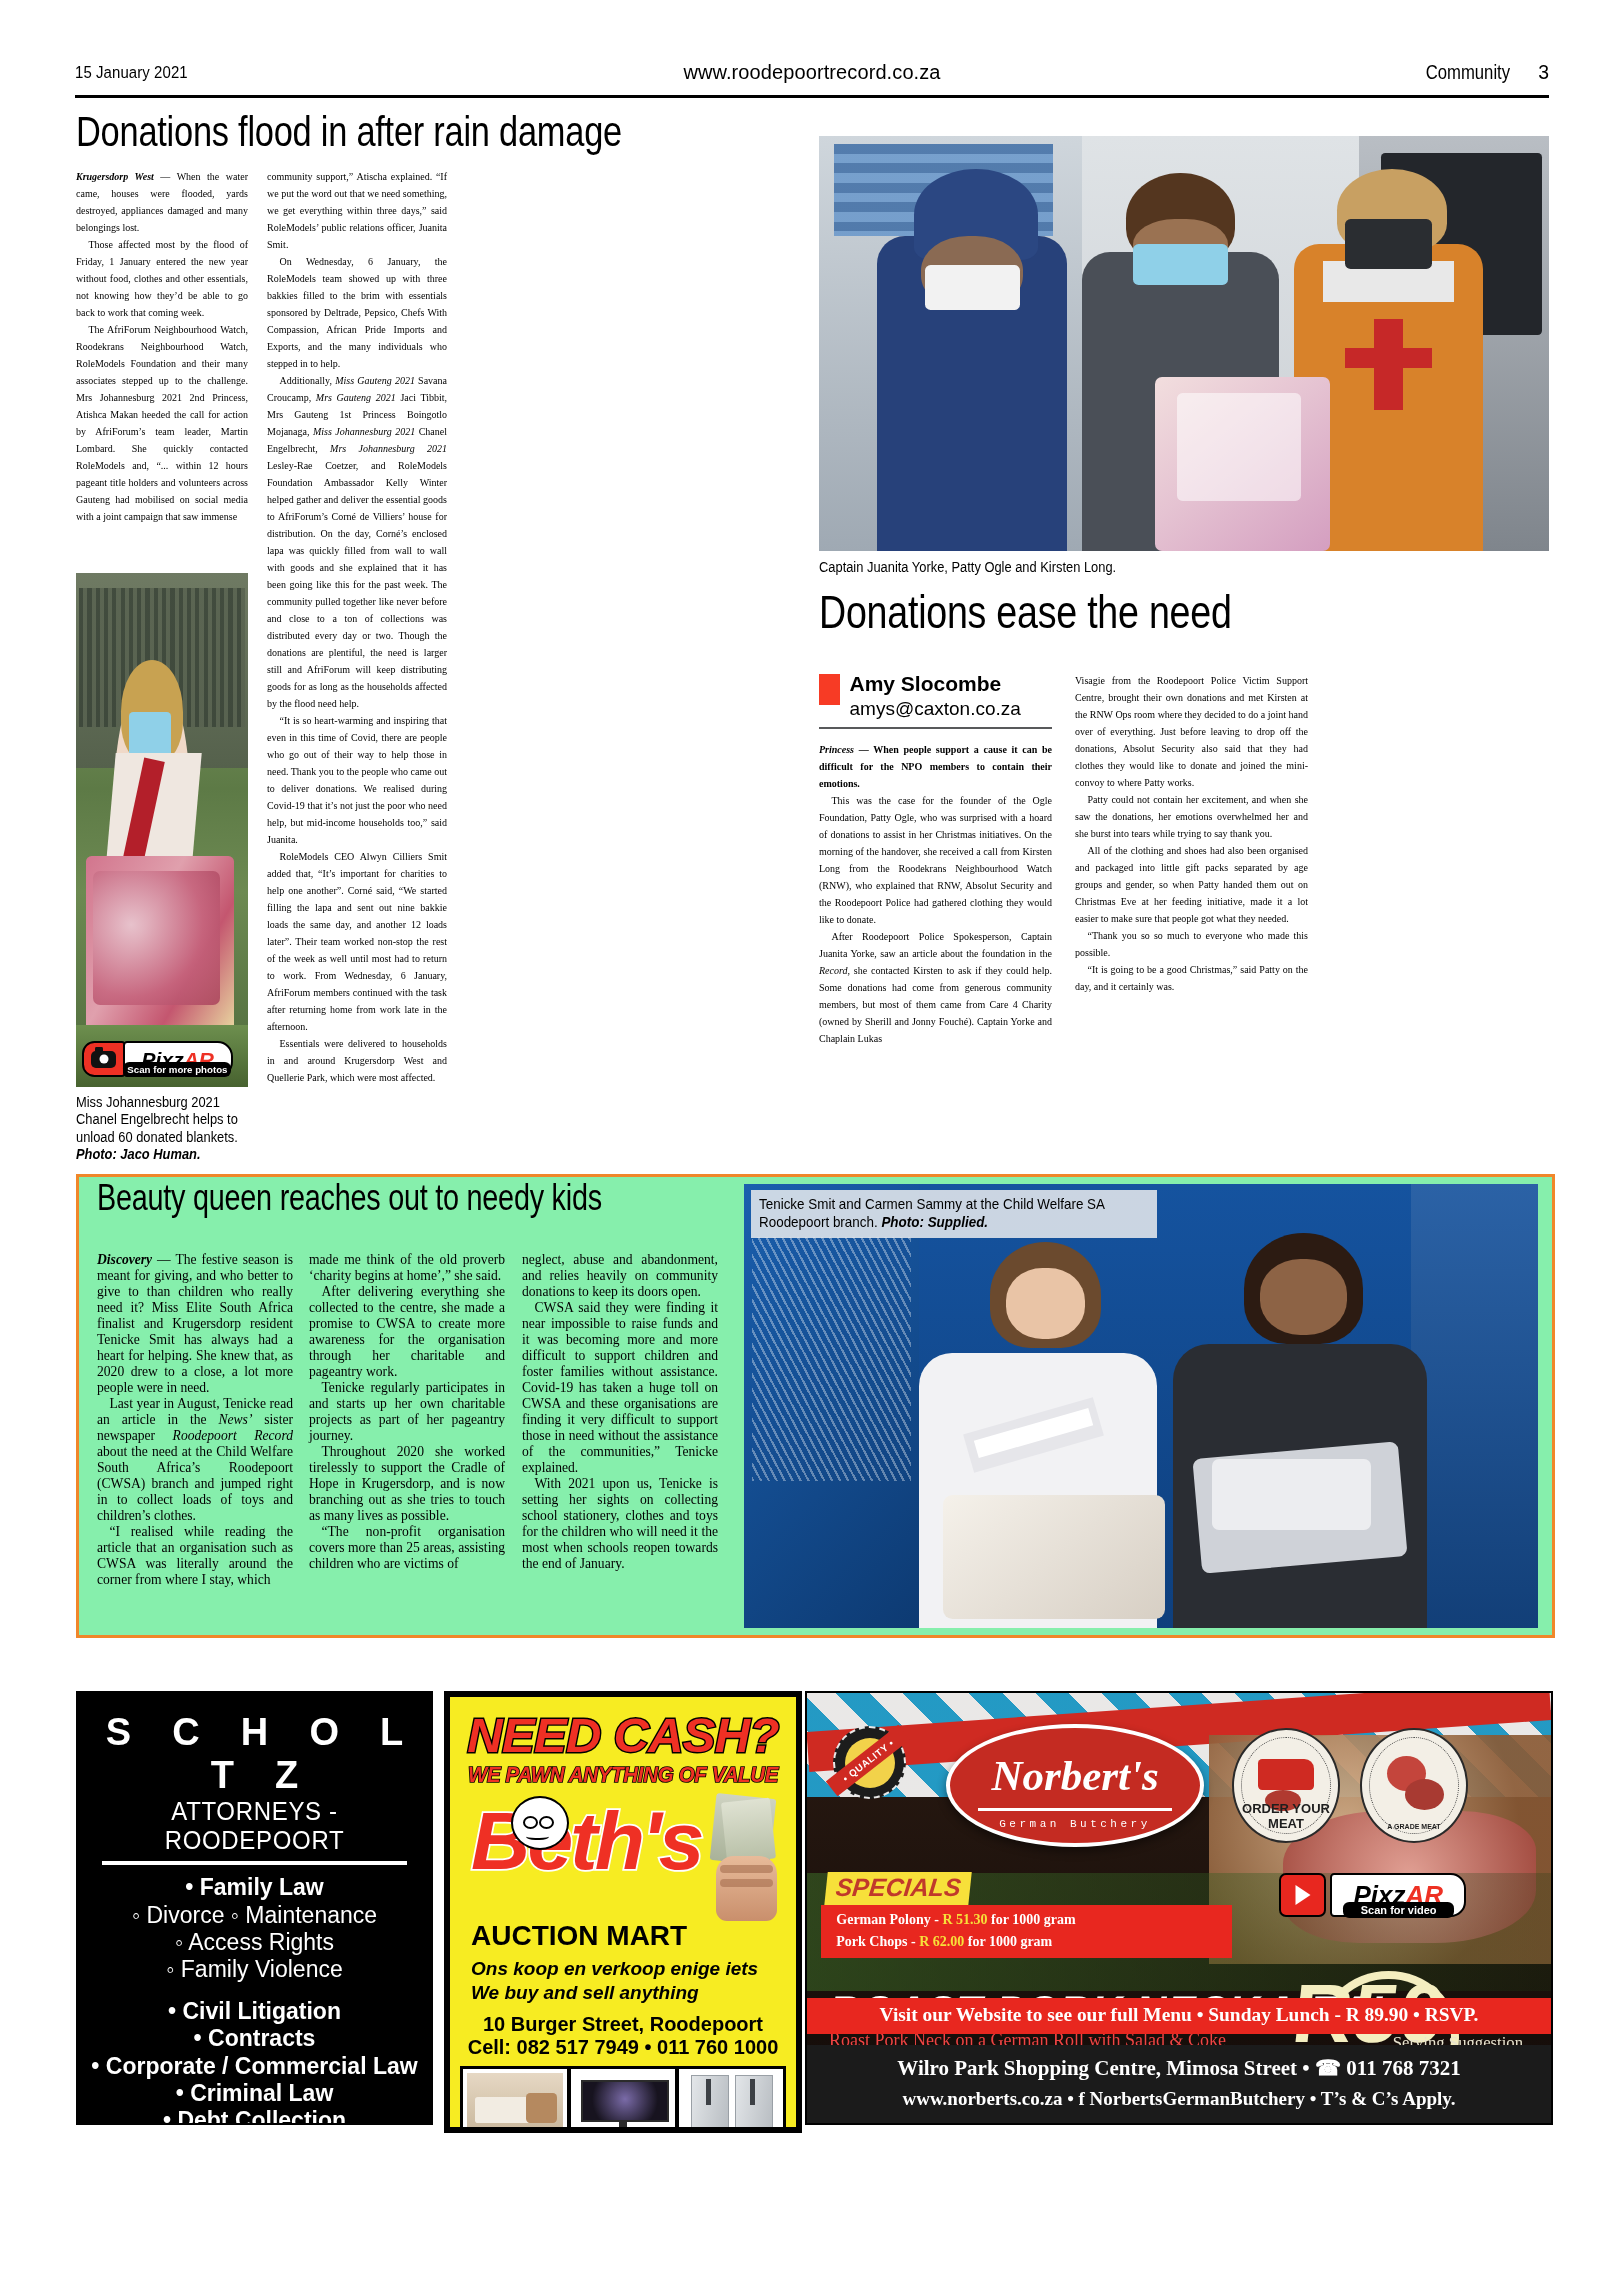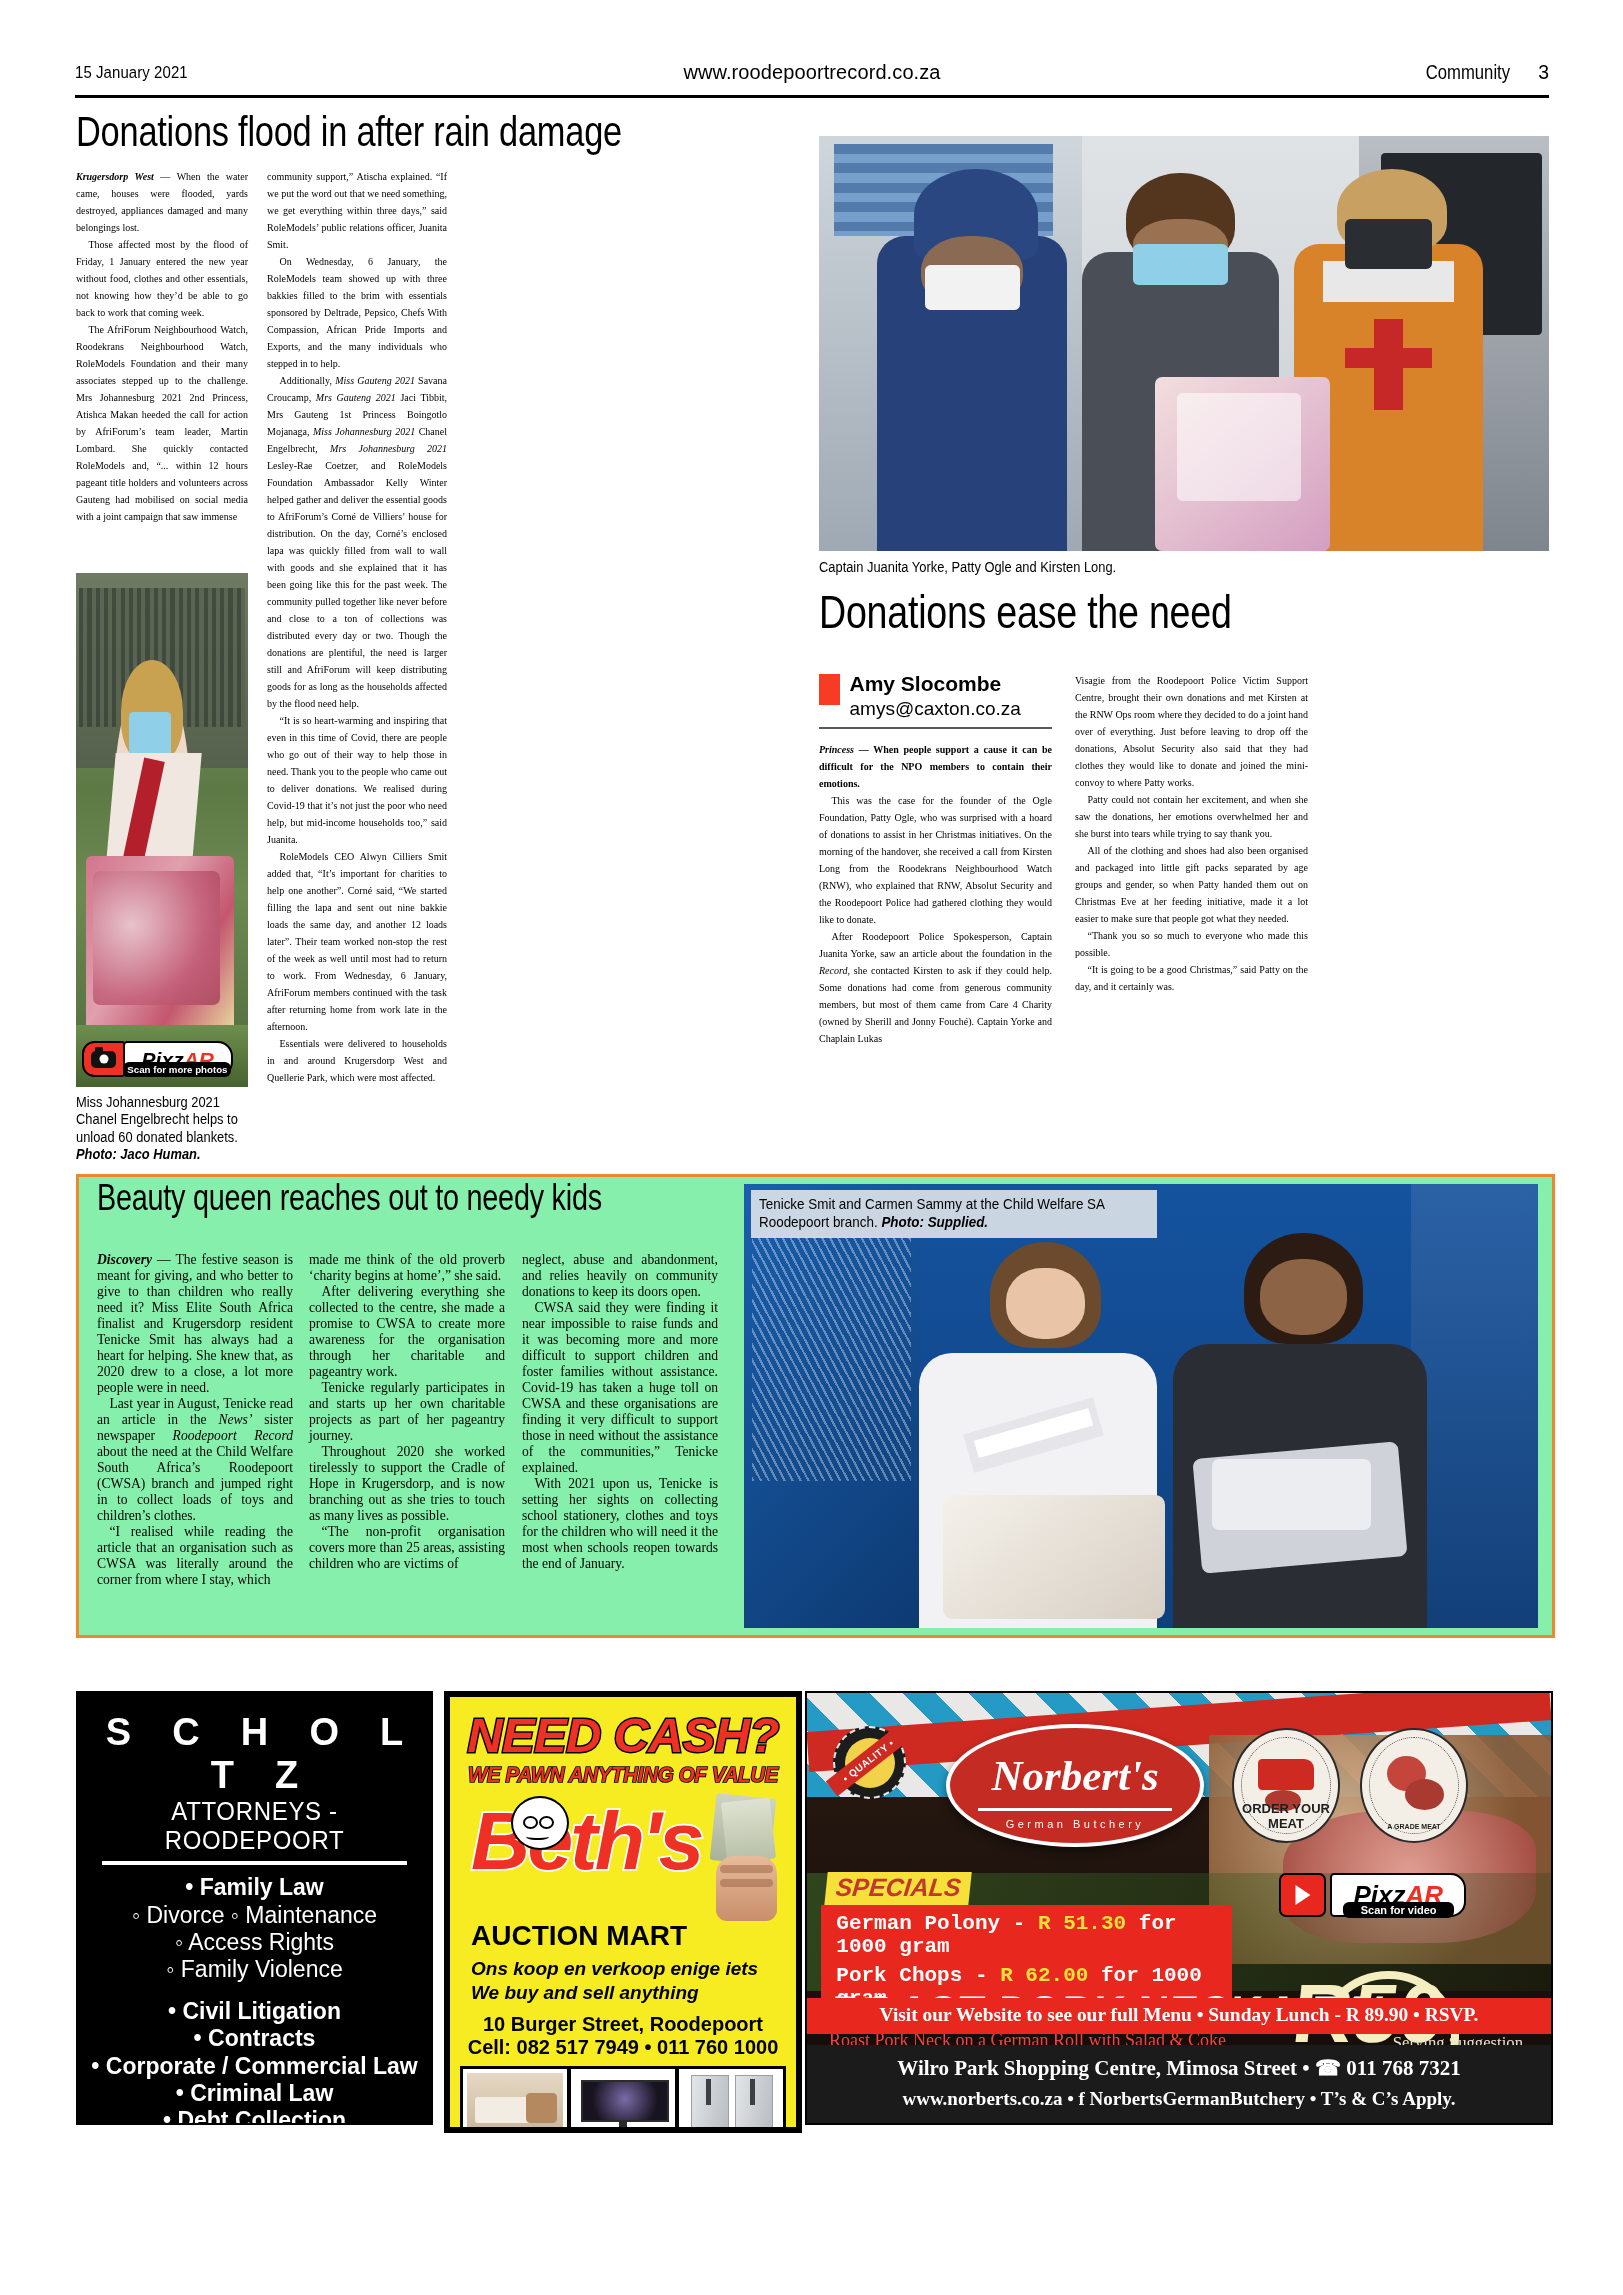--- a/index.html
+++ b/index.html
@@ -93,21 +93,21 @@
   .beths-addr{font-family:"Liberation Sans",sans-serif;font-weight:bold;font-size:20px;text-align:center;}
   .beths-grid{display:grid;grid-template-columns:1fr 1fr 1fr;gap:3.5px;background:#000;border:3.5px solid #000;}
   .bcell{background:#fff;display:flex;flex-direction:column;align-items:center;justify-content:flex-end;
     padding-bottom:2.8px;position:relative;height:96px;}
   .bcell .lbl{font-family:"Liberation Sans",sans-serif;font-weight:bold;font-size:14.6px;text-align:center;line-height:1.05;}
   .bcell .art{position:absolute;left:4.2px;right:4.2px;top:3.5px;height:60px;}
 
   .ad-norb{background:#151515;border:2.8px solid #000;}
   .nb-specials{font-family:"Liberation Sans",sans-serif;font-weight:bold;font-style:italic;
     color:#c0392b;background:#f7e03a;font-size:25px;padding:1.4px 9.7px 3.5px 9.7px;display:inline-block;transform:skewX(-6deg);}
-  .nb-price-row{font-family:Liberation Mono, monospace;font-weight:bold;font-size:21px;color:#fff;}
+  .nb-price-row{font-family:Liberation Serif, serif;font-weight:bold;font-size:14px;color:#fff;}
   .nb-price-row .amt{color:#f7e03a;}
   .nb-meal{font-family:"Liberation Sans",sans-serif;font-weight:bold;font-style:italic;color:#fff;
     font-size:43px;letter-spacing:0.7px;transform:skewX(-4deg);}
   .nb-meal-sub{font-family:"Liberation Serif",serif;color:#ef4444;font-size:18px;}
   .nb-hampers{font-family:"Liberation Sans",sans-serif;font-weight:bold;font-style:italic;color:#fff;
     font-size:44px;transform:skewX(-10deg);letter-spacing:0px;}
   .nb-r50{font-family:"Liberation Sans",sans-serif;font-weight:bold;color:#f4eec0;font-size:83px;
     transform:skewX(-6deg);line-height:1;}
   .nb-serve{font-family:"Liberation Serif",serif;color:#e9e4cf;font-size:16.7px;text-align:center;line-height:1.5;}
   .nb-redbar{background:#e8271f;color:#fff;font-family:"Liberation Serif",serif;font-weight:bold;
@@ -398,21 +398,21 @@
       <div style="position:absolute;left:9.7px;top:9.7px;width:50px;height:50px;border-radius:50%;background:#f2d24a;"></div>
     </div>
     <div style="position:absolute;left:15.3px;top:58px;width:92px;height:19.4px;background:#cf2a22;transform:rotate(-38deg);"></div>
     <div style="position:absolute;left:21px;top:58px;width:81px;height:19.4px;color:#fff;font-family:'Liberation Sans',sans-serif;
                 font-weight:bold;font-size:9.7px;letter-spacing:0.7px;text-align:center;line-height:19.4px;transform:rotate(-38deg);">• QUALITY •</div>
 
     <div style="position:absolute;left:139px;top:30.5px;width:250px;height:115px;background:#c42b22;border:4.9px solid #fff;border-radius:50%;box-shadow:0 4.2px 9.7px rgba(0,0,0,.45);">
       <div style="position:absolute;left:0;right:0;top:23.6px;text-align:center;color:#fff;
                   font-family:'Liberation Serif',serif;font-style:italic;font-weight:bold;font-size:43px;">Norbert's</div>
       <div style="position:absolute;left:0;right:0;bottom:12.5px;text-align:center;color:#fff;
-                  font-family:Liberation Sans, sans-serif;font-size:11px;letter-spacing:3.5px;">German Butchery</div>
+                  font-family:Liberation Mono, monospace;font-size:11px;letter-spacing:3.5px;">German Butchery</div>
       <div style="position:absolute;left:28px;right:28px;bottom:32px;height:2.1px;background:#fff;"></div>
     </div>
 
     <div style="position:absolute;left:425px;top:35px;width:104px;height:111px;border-radius:50%;background:#f3efe6;border:2.1px solid #2a2a2a;">
       <div style="position:absolute;left:7px;top:7px;right:7px;bottom:7px;border:1.4px dotted #4a4a4a;border-radius:50%;"></div>
       <div style="position:absolute;left:23.6px;top:29px;width:56px;height:30.5px;background:#cf2a22;border-radius:4.2px 9.7px 4.2px 4.2px;"></div>
       <div style="position:absolute;left:30.5px;top:60px;width:36px;height:21px;background:#b03a30;border-radius:50%;"></div>
       <div style="position:absolute;left:0;right:0;bottom:9.7px;text-align:center;font-family:'Liberation Sans',sans-serif;font-size:13px;font-weight:bold;color:#1e1e1e;">ORDER YOUR MEAT</div>
     </div>
     <div style="position:absolute;left:553px;top:35px;width:104px;height:111px;border-radius:50%;background:#f3efe6;border:2.1px solid #2a2a2a;">

